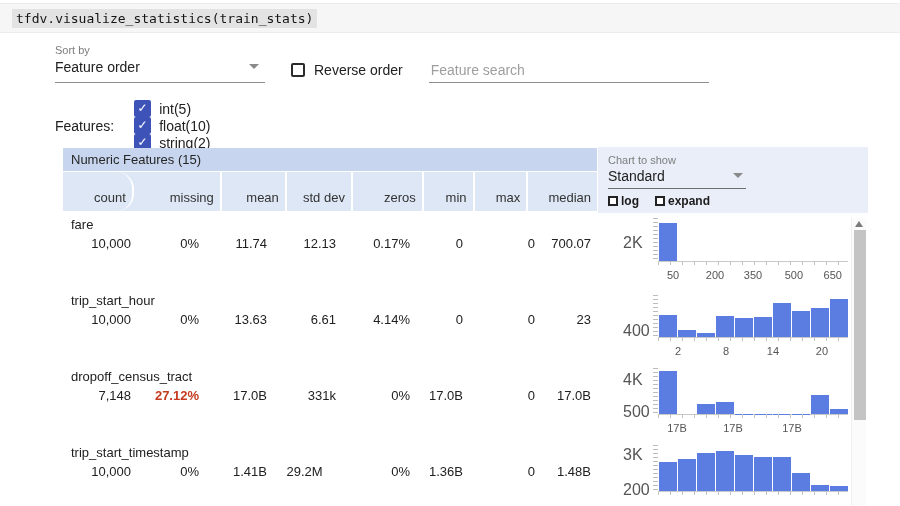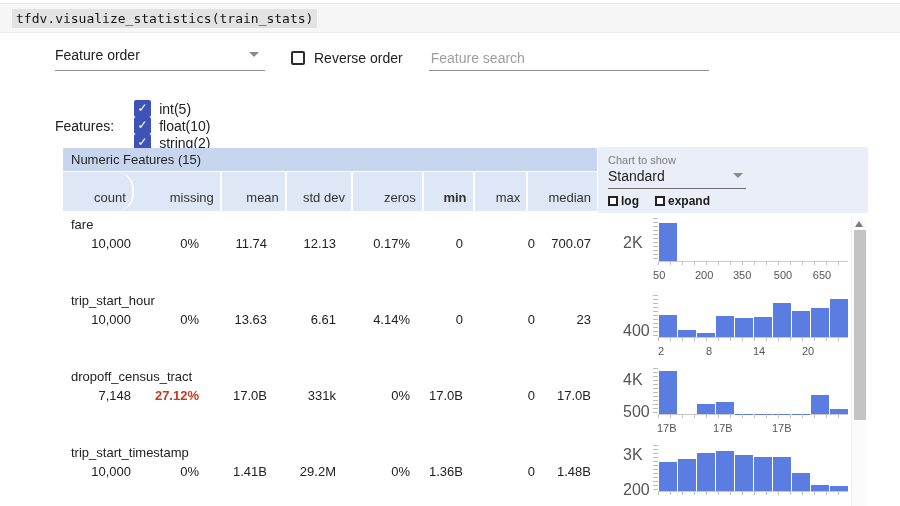--- a/index.html
+++ b/index.html
@@ -70,39 +70,40 @@
   
   .hist { position:absolute; left:615px; width:240px; }
   .ylab { position:absolute; width:38px; text-align:left; font-size:16px; color:#555; left:8px; }
   .plot { position:absolute; left:43px; top:0; width:190px; border-bottom:1px solid #c9c9c9; }
   .ruler { position:absolute; left:-5px; top:0; bottom:0; width:5px;
     background:repeating-linear-gradient(to bottom, #bdbdbd 0 1px, transparent 1px 4px); }
   .bars { position:absolute; left:0; right:0; top:0; bottom:0; display:flex; align-items:flex-end; }
   .bar { flex:1; background:#5b7de2; margin:0 0.5px; }
   .mticks { position:absolute; left:0; right:0; top:100%; height:4px;
     background:repeating-linear-gradient(to right, #c2c2c2 0 1px, transparent 1px 12px); }
-  .xlab { position:absolute; font-size:11px; color:#555; width:40px; text-align:left; }
+  .xlab { position:absolute; font-size:11px; color:#555; width:40px; text-align:center; }
 
   
   .sb { position:absolute; left:851px; top:218px; width:15px; height:288px;
     background:#fbfbfb; border-left:1px solid #f0f0f0; }
   .sb-up { height:12px; display:flex; align-items:center; justify-content:center; cursor:pointer; }
   .sb-up-tri { width:0; height:0; border-left:4px solid transparent;
     border-right:4px solid transparent; border-bottom:6px solid #7a7a7a; }
   .sb-thumb { position:absolute; left:2px; top:12px; width:12px; height:190px;
     background:#c4c4c4; cursor:pointer; }
 </style>
 </head>
 <body>
 
 <div class="code-bar">
   <span class="code-text">tfdv.visualize_statistics(train_stats)</span>
 </div>
 
 <div class="controls">
+  <div class="small-label">Sort by</div>
   <div class="sort-row">
     <div class="u-select">
       <span>Feature order</span>
       <span class="dd-arrow"></span>
     </div>
     <div class="reverse-group">
       <span class="cb-outline"></span>
       <span class="reverse-label">Reverse order</span>
     </div>
     <div class="search-wrap">
@@ -130,21 +131,21 @@
 </div>
 
 <div class="stats-table">
   <div class="tbl-title">Numeric Features (15)</div>
   <div class="tbl-head" id="table-head">
       <div class="hcell" style="width: 74px; border-radius: 17px;">count</div>
       <div class="hcell" style="width: 92px;">missing</div>
       <div class="hcell" style="width: 68px;">mean</div>
       <div class="hcell" style="width: 69px;">std dev</div>
       <div class="hcell" style="width: 74px;">zeros</div>
-      <div class="hcell" style="width: 53px; font-weight: bold;">min</div>
+      <div class="hcell" style="width: 53px;">min</div>
       <div class="hcell" style="width: 56px;">max</div>
       <div class="hcell" style="width: 72px;">median</div>
     </div>
   <div id="table-body">
       <div class="trow">
         <div class="fname">fare</div>
         <div class="vals">
           <div class="vcell" style="width: 74px;">10,000</div>
           <div class="vcell" style="width: 68px;">0%</div>
           <div class="vcell" style="width: 68px;">11.74</div>
@@ -180,21 +181,21 @@
           <div class="vcell" style="width: 72px;">0</div>
           <div class="vcell" style="width: 56px;">17.0B</div>
         </div>
       </div>
       <div class="trow">
         <div class="fname">trip_start_timestamp</div>
         <div class="vals">
           <div class="vcell" style="width: 74px;">10,000</div>
           <div class="vcell" style="width: 68px;">0%</div>
           <div class="vcell" style="width: 68px;">1.41B</div>
-          <div class="vcell" style="width: 69px;">29.2M</div>
+          <div class="vcell" style="width: 69px; text-align: center;">29.2M</div>
           <div class="vcell" style="width: 74px;">0%</div>
           <div class="vcell" style="width: 53px;">1.36B</div>
           <div class="vcell" style="width: 72px;">0</div>
           <div class="vcell" style="width: 56px;">1.48B</div>
         </div>
       </div>
     </div>
 </div>
 
 <div class="chart-panel">

